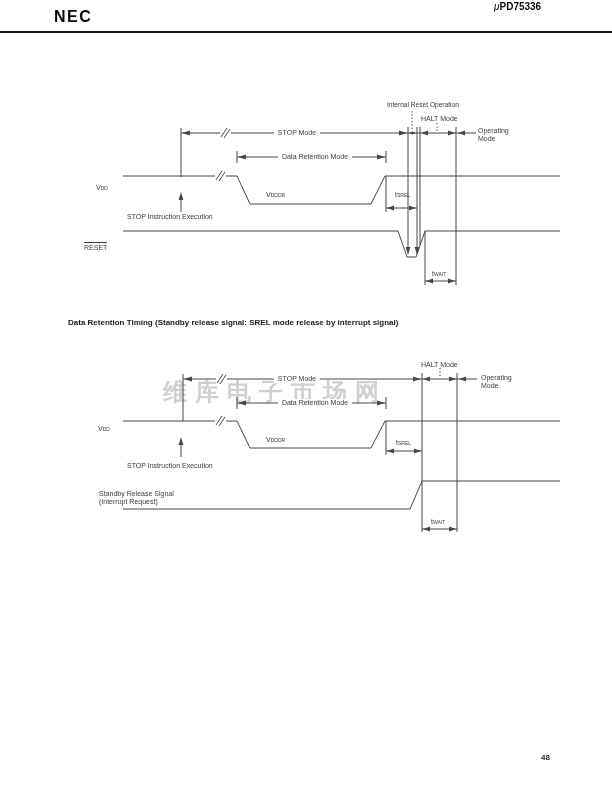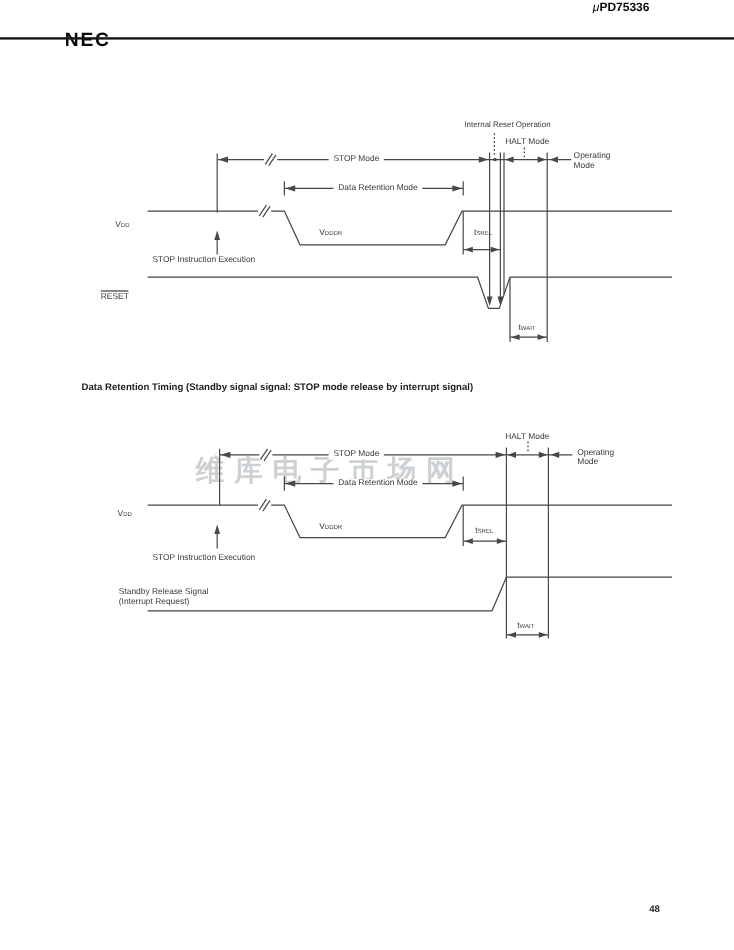--- a/index.html
+++ b/index.html
@@ -1,20 +1,20 @@
 <!DOCTYPE html>
 <html><head>
 <meta charset="utf-8">
 <style>
   html,body{margin:0;padding:0;background:#ffffff;}
   .page{position:relative;width:612px;height:792px;background:#fff;overflow:hidden;
         font-family:"Liberation Sans",sans-serif;color:#333;}
   
   .logo{position:absolute;left:54px;top:8px;font-size:16px;font-weight:800;
-        letter-spacing:1.5px;color:#0a0a0a;margin-top:17px;}
+        letter-spacing:1.5px;color:#0a0a0a;}
   .part{position:absolute;left:494px;top:1px;font-size:10px;font-weight:700;color:#0a0a0a;}
   .part .mu{font-style:italic;font-weight:400;}
   .hrule{position:absolute;left:0;top:31px;width:612px;height:2px;background:#161616;}
   
   .stitle{position:absolute;font-size:8px;font-weight:700;color:#1c1c1c;white-space:nowrap;}
   .ovl{display:inline-block;border-top:1px solid #1c1c1c;line-height:1.05;padding-top:0.5px;}
   
   .diag{position:absolute;z-index:2;}
   .diag svg{position:absolute;left:0;top:0;}
   .lbl{position:absolute;font-size:7px;line-height:1.12;color:#3a3a3a;white-space:nowrap;z-index:3;}
@@ -114,21 +114,21 @@
         <span style="display:block;">Mode</span>
       </div>
     <div class="lbl" style="left:16px;top:89px;"><span>V</span><span class="sb">DD</span></div>
     <div class="lbl" style="left:186px;top:96px;"><span>V</span><span class="sb">DDDR</span></div>
     <div class="lbl" style="left:315px;top:96px;"><span>t</span><span class="sb">SREL</span></div>
     <div class="lbl" style="left:47px;top:118px;">STOP Instruction Execution</div>
     <div class="lbl" style="left:4px;top:147px;"><span class="rovl">RESET</span></div>
     <div class="lbl" style="left:352px;top:175px;"><span>t</span><span class="sb">WAIT</span></div>
   </div>
 
-  <div class="stitle" style="left:68px;top:318px;">Data Retention Timing (Standby signal signal: STOP mode release by interrupt signal)</div>
+  <div class="stitle" style="left:68px;top:318px;">Data Retention Timing (Standby release signal: SREL mode release by interrupt signal)</div>
 
   <div class="diag" style="left:80px;top:355px;width:490px;height:185px;">
     <svg width="490" height="185" viewBox="0 0 490 185">
       <g>
         <line x1="103" y1="24" x2="397" y2="24"></line>
         <line x1="103" y1="19" x2="103" y2="66"></line>
         <polygon points="104,24 112,21.4 112,26.6"></polygon>
         <rect x="136" y="19" width="11" height="10" fill="#fff"></rect>
         <line x1="137" y1="28" x2="143" y2="19"></line>
           <line x1="140" y1="29" x2="146" y2="20"></line>

